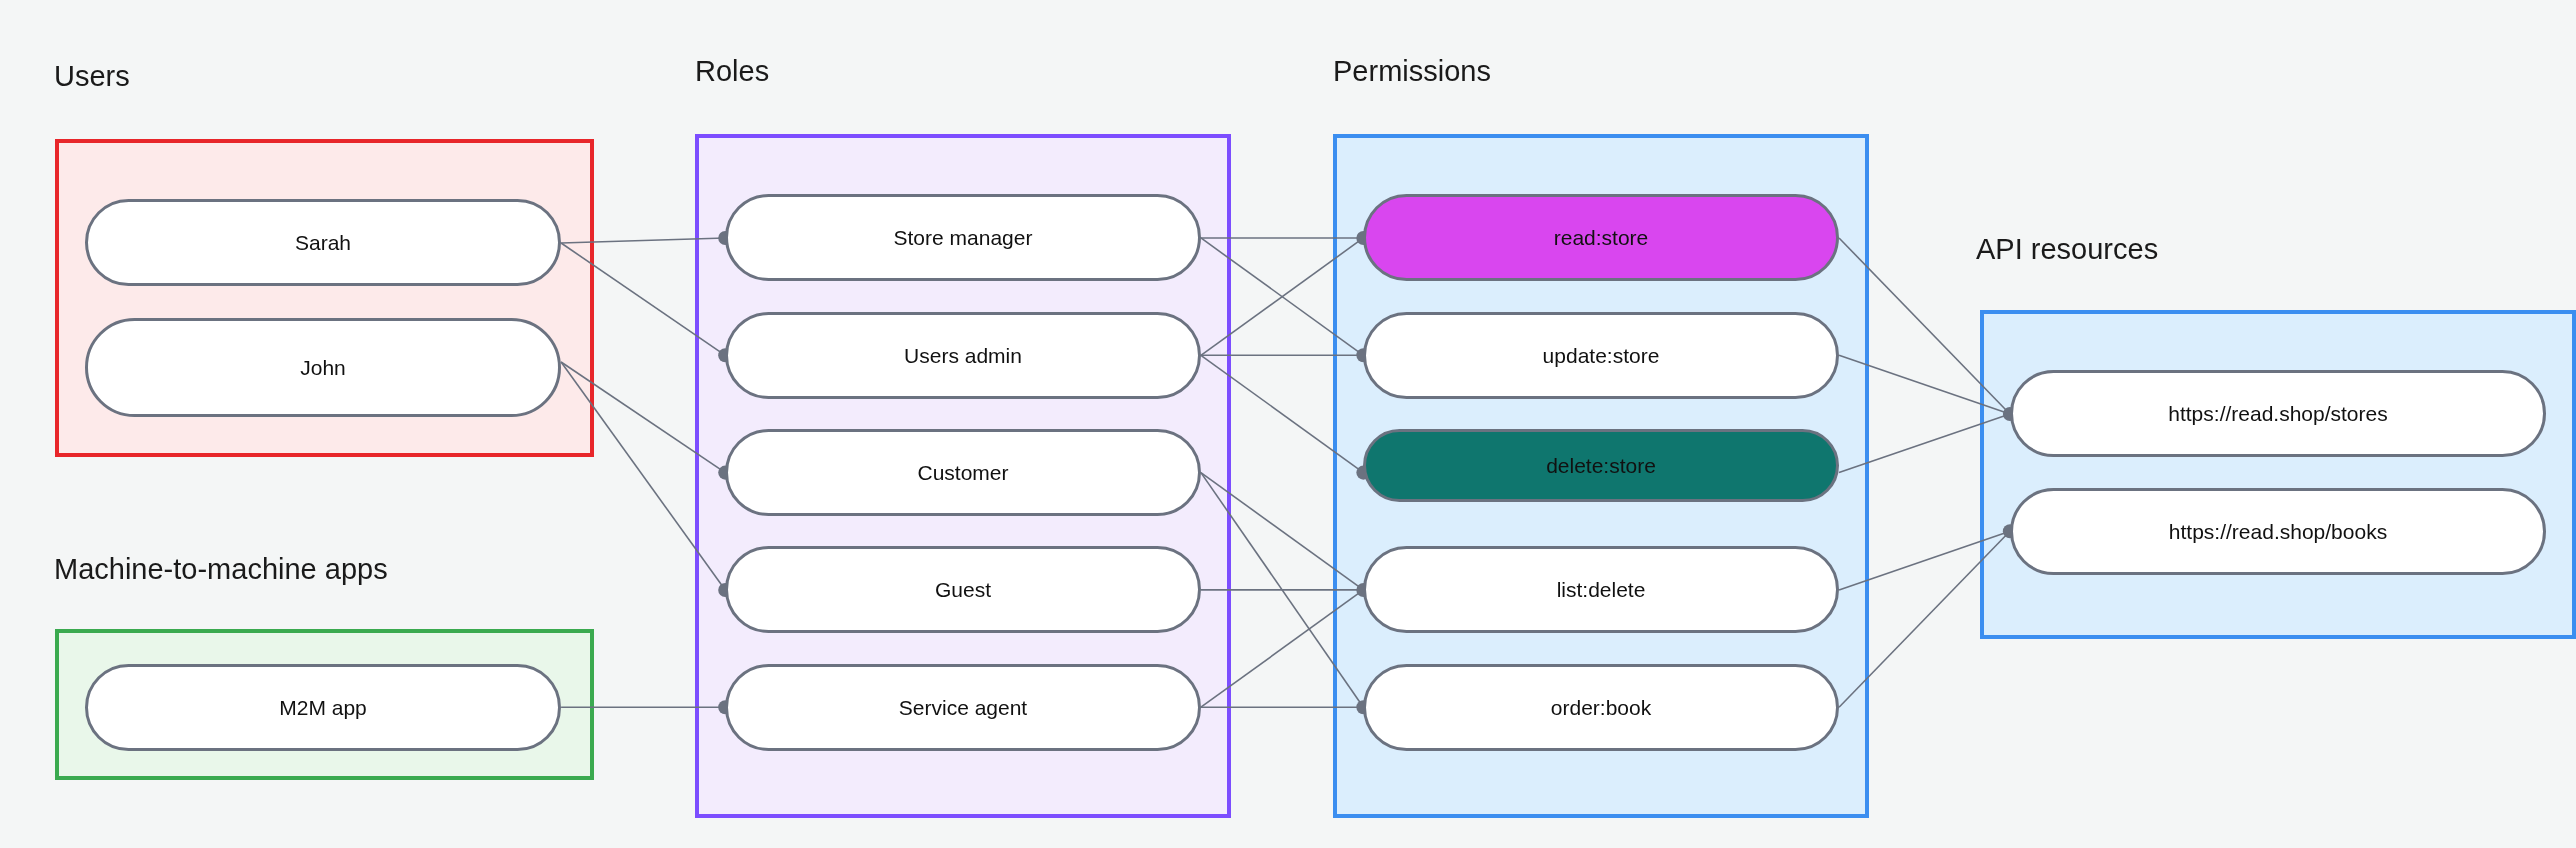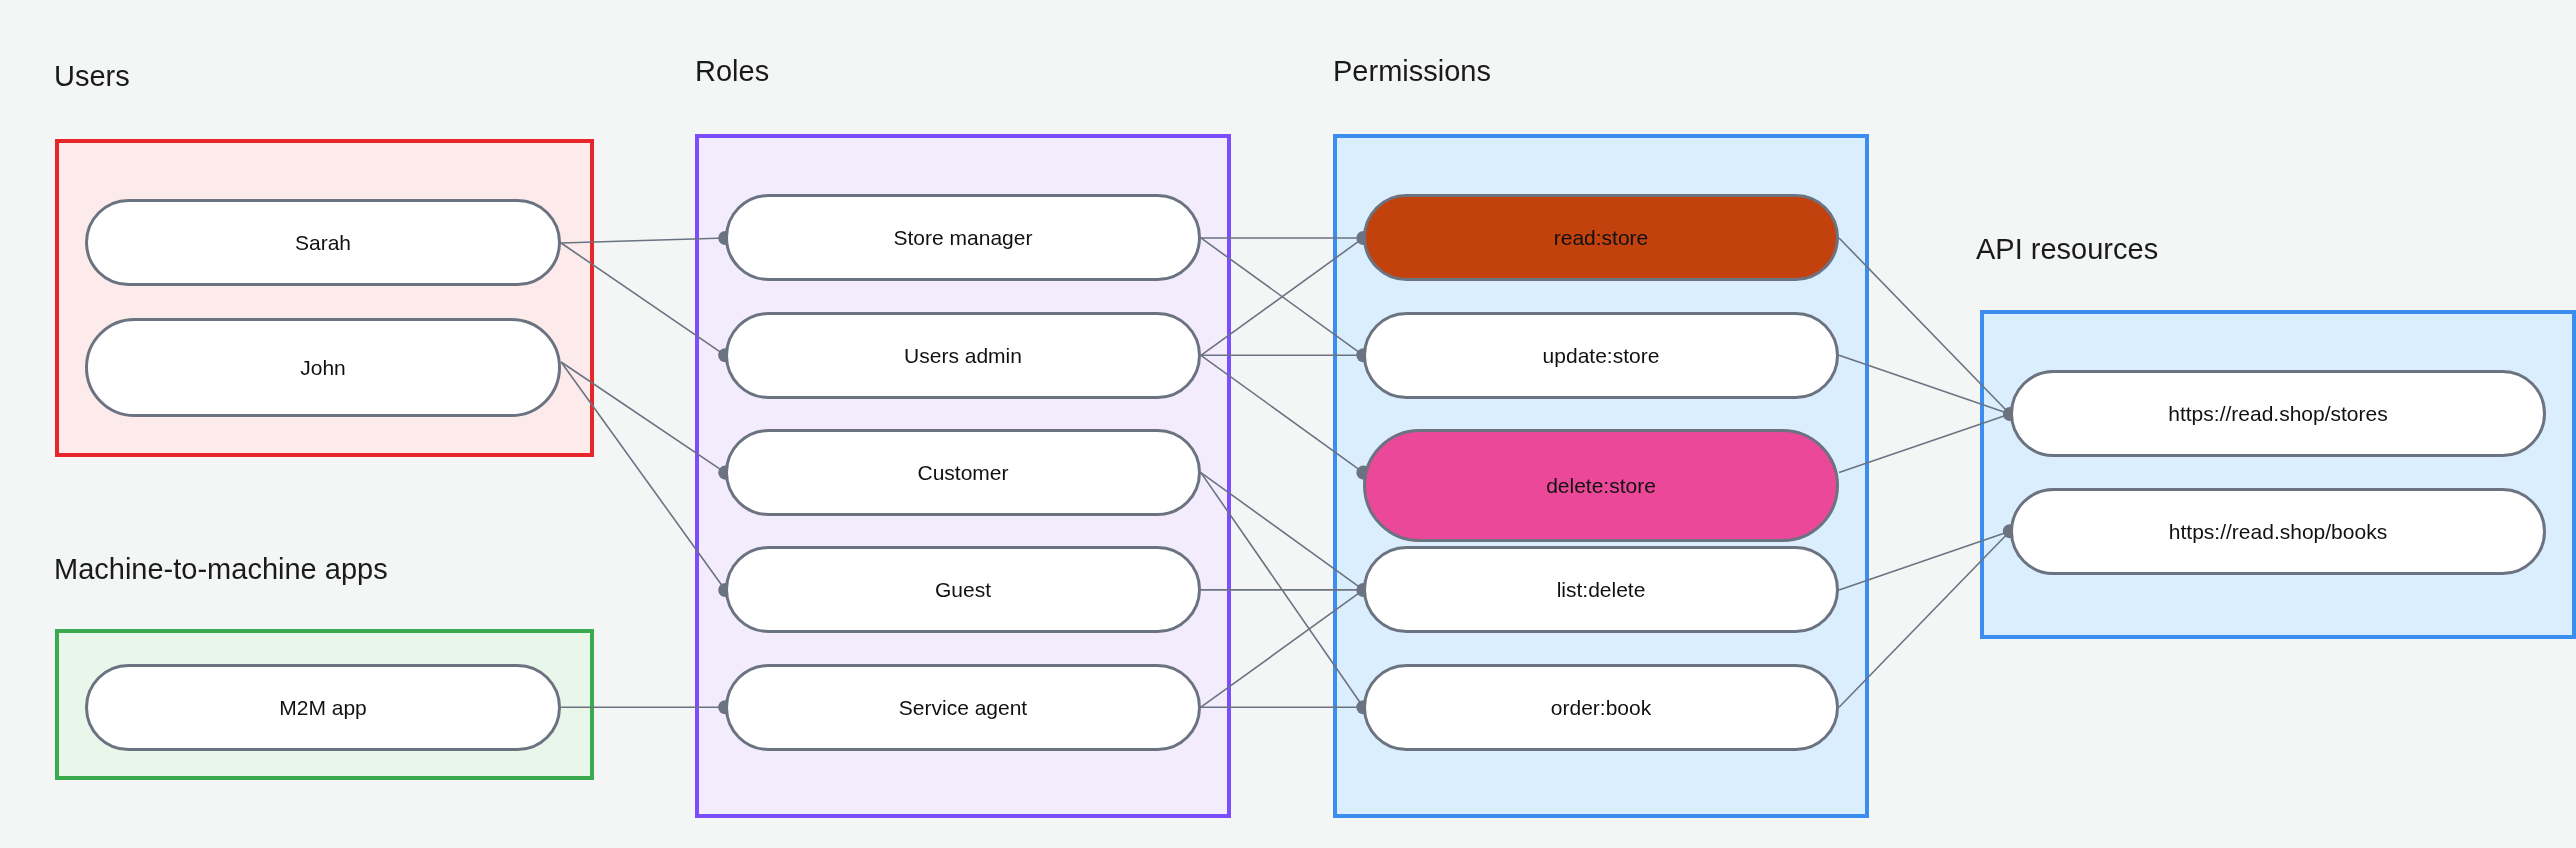--- a/index.html
+++ b/index.html
@@ -107,22 +107,22 @@
     </div>
   <div id="nodes-layer">
       <div class="node" style="left: 85px; top: 199px; width: 476px; height: 87px; border-color: rgb(107, 114, 128); background: rgb(255, 255, 255);">Sarah</div>
       <div class="node" style="left: 85px; top: 318px; width: 476px; height: 99px; border-color: rgb(107, 114, 128); background: rgb(255, 255, 255);">John</div>
       <div class="node" style="left: 85px; top: 664px; width: 476px; height: 87px; border-color: rgb(107, 114, 128); background: rgb(255, 255, 255);">M2M app</div>
       <div class="node" style="left: 725px; top: 194px; width: 476px; height: 87px; border-color: rgb(107, 114, 128); background: rgb(255, 255, 255);">Store manager</div>
       <div class="node" style="left: 725px; top: 312px; width: 476px; height: 87px; border-color: rgb(107, 114, 128); background: rgb(255, 255, 255);">Users admin</div>
       <div class="node" style="left: 725px; top: 429px; width: 476px; height: 87px; border-color: rgb(107, 114, 128); background: rgb(255, 255, 255);">Customer</div>
       <div class="node" style="left: 725px; top: 546px; width: 476px; height: 87px; border-color: rgb(107, 114, 128); background: rgb(255, 255, 255);">Guest</div>
       <div class="node" style="left: 725px; top: 664px; width: 476px; height: 87px; border-color: rgb(107, 114, 128); background: rgb(255, 255, 255);">Service agent</div>
-      <div class="node" style="left: 1363px; top: 194px; width: 476px; height: 87px; border-color: rgb(107, 114, 128); background: #c2410c;">read:store</div>
+      <div class="node" style="left: 1363px; top: 194px; width: 476px; height: 87px; border-color: rgb(107, 114, 128); background: #d946ef;">read:store</div>
       <div class="node" style="left: 1363px; top: 312px; width: 476px; height: 87px; border-color: rgb(107, 114, 128); background: rgb(255, 255, 255);">update:store</div>
-      <div class="node" style="left: 1363px; top: 429px; width: 476px; height: 113px; border-color: rgb(107, 114, 128); background: #ec4899;">delete:store</div>
+      <div class="node" style="left: 1363px; top: 429px; width: 476px; height: 73px; border-color: rgb(107, 114, 128); background: #0f766e;">delete:store</div>
       <div class="node" style="left: 1363px; top: 546px; width: 476px; height: 87px; border-color: rgb(107, 114, 128); background: rgb(255, 255, 255);">list:delete</div>
       <div class="node" style="left: 1363px; top: 664px; width: 476px; height: 87px; border-color: rgb(107, 114, 128); background: rgb(255, 255, 255);">order:book</div>
       <div class="node" style="left: 2010px; top: 370px; width: 536px; height: 87px; border-color: rgb(107, 114, 128); background: rgb(255, 255, 255); text-align: center;">https://read.shop/stores</div>
       <div class="node" style="left: 2010px; top: 488px; width: 536px; height: 87px; border-color: rgb(107, 114, 128); background: rgb(255, 255, 255);">https://read.shop/books</div>
     </div>
 </div>
 
 
 </body></html>

